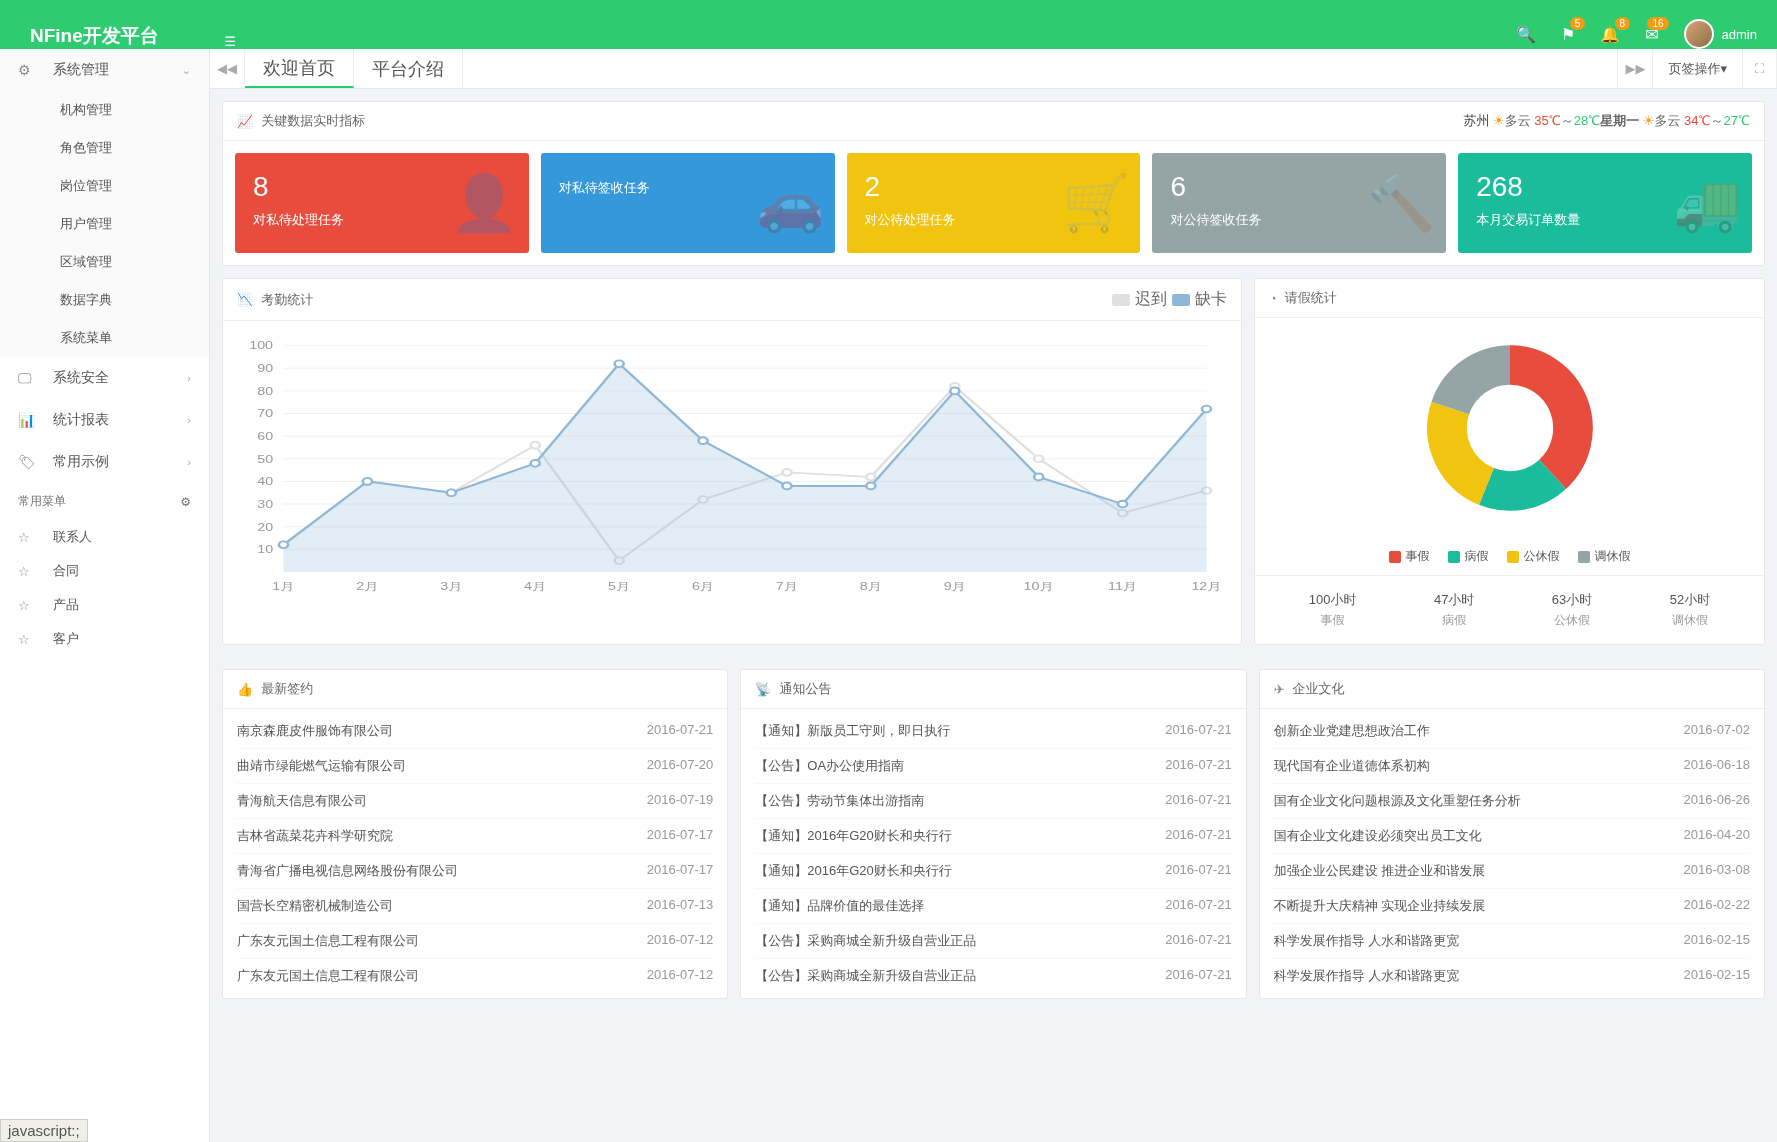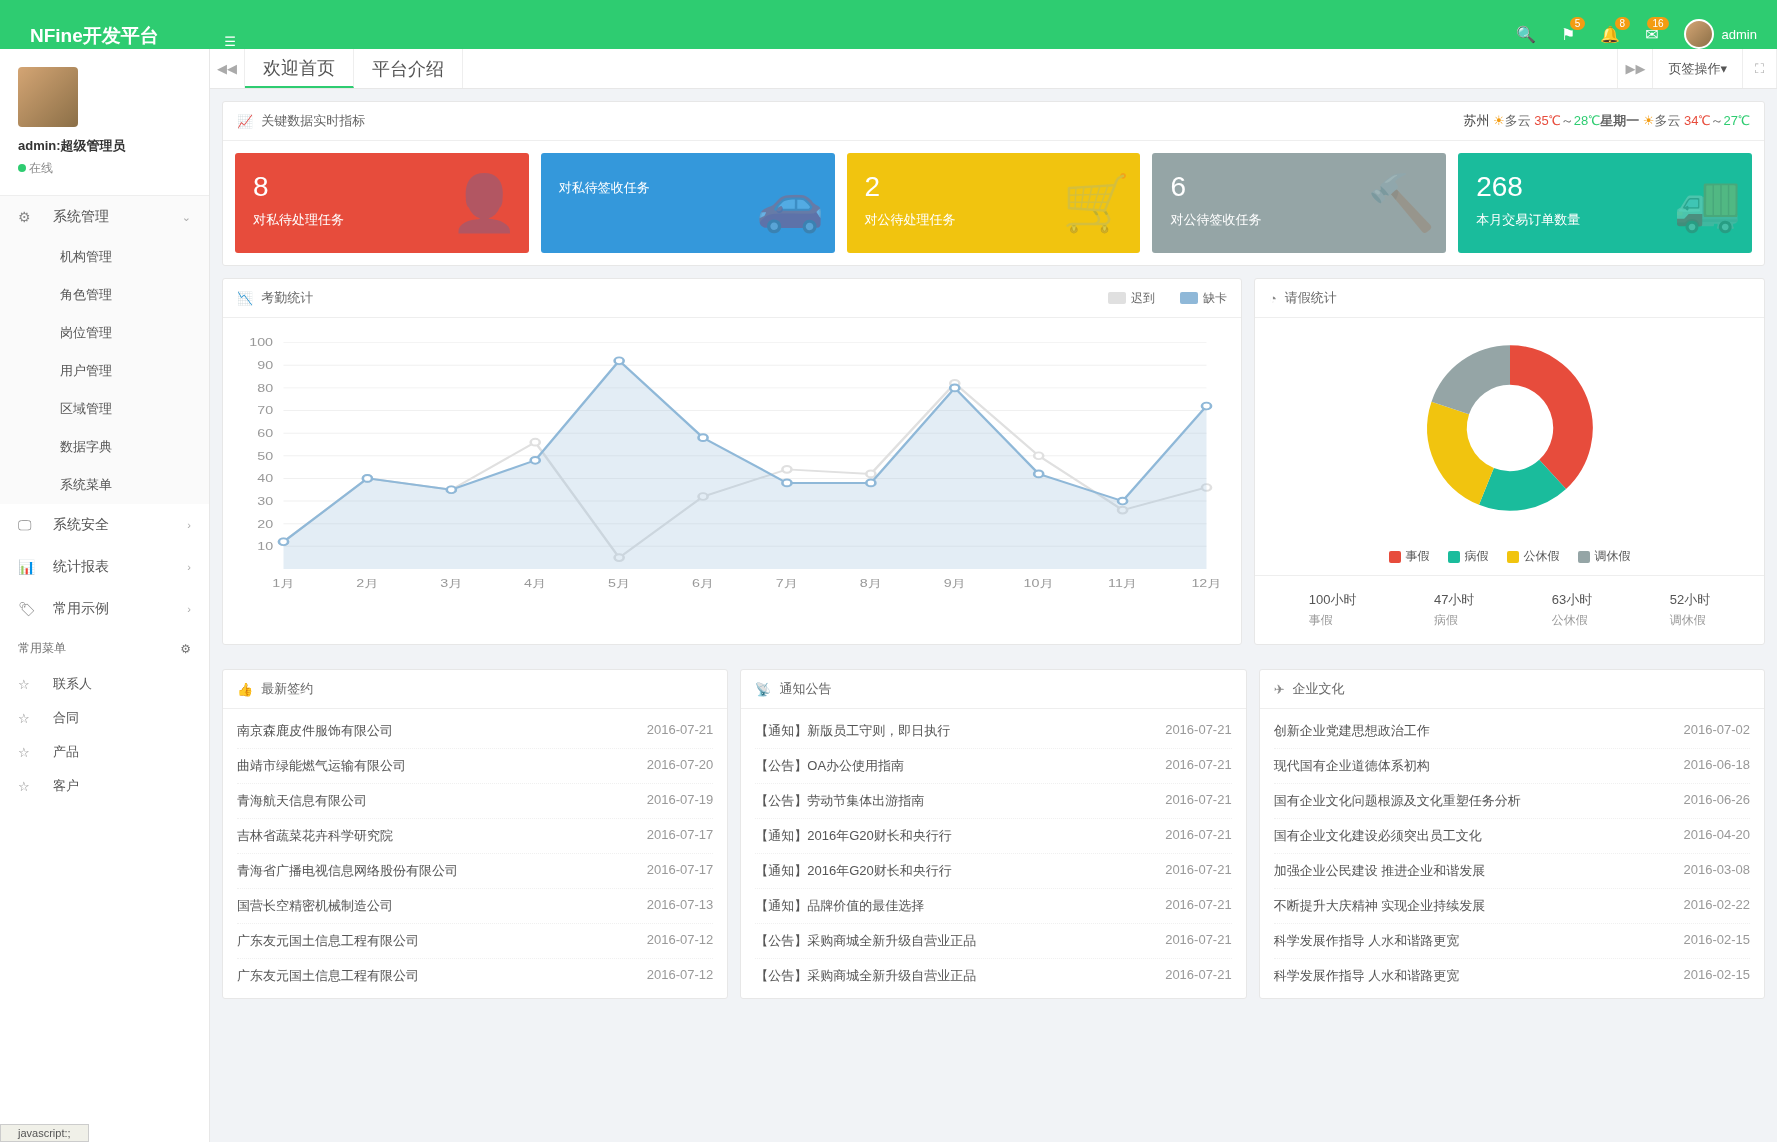--- a/index.html
+++ b/index.html
@@ -44,37 +44,37 @@
 .weather .temp-hi{color:#e74c3c}
 .weather .temp-lo{color:#2ecc71}
 .stats-row{display:flex;gap:12px;padding:12px}
 .stat-card{flex:1;padding:18px;color:#fff;border-radius:3px;position:relative;overflow:hidden;height:100px}
 .stat-num{font-size:28px;font-weight:300}
 .stat-label{font-size:13px;margin-top:8px}
 .stat-icon{position:absolute;right:10px;top:50%;transform:translateY(-50%);font-size:55px;opacity:.25}
 .c1{background:#e74c3c}.c2{background:#3498db}.c3{background:#f1c40f}.c4{background:#95a5a6}.c5{background:#1abc9c}
 .row{display:flex;gap:12px}
 .col-8{flex:2}.col-4{flex:1}
-.legend{margin-left:auto;display:flex;gap:25px;align-items:flex-end;font-size:12px}
+.legend{margin-left:auto;display:flex;gap:5px;align-items:flex-end;font-size:16px}
 .legend-item{display:flex;align-items:center;gap:5px}
 .legend-sq{width:18px;height:12px;border-radius:2px}
 .chart-area{padding:15px;height:290px;position:relative}
 .donut{padding:20px;display:flex;justify-content:center}
 .donut-legend{display:flex;justify-content:center;gap:18px;padding:10px;font-size:12px}
 .donut-legend-item{display:flex;align-items:center;gap:5px}
 .legend-dot{width:12px;height:12px;border-radius:2px}
-.donut-stats{display:flex;justify-content:space-around;padding:15px;text-align:left;border-top:1px solid #eee}
+.donut-stats{display:flex;justify-content:space-around;padding:15px;text-align:center;border-top:1px solid #eee}
 .donut-stat-val{font-size:13px;color:#555}
 .donut-stat-label{font-size:12px;color:#999;margin-top:3px}
 .list-panel{flex:1}
 .list{list-style:none;padding:5px 14px}
 .list-item{display:flex;justify-content:space-between;padding:8px 0;font-size:13px;border-bottom:1px dotted #f0f0f0}
 .list-item:last-child{border:none}
 .list-date{color:#999}
-.status-link{position:fixed;bottom:0;left:0;background:#f0f0e8;padding:2px 17px;font-size:11px;color:#555;border:1px solid #ccc}
+.status-link{position:fixed;bottom:0;left:0;background:#f0f0e8;padding:2px 7px;font-size:15px;color:#555;border:1px solid #ccc}
 svg{display:block}
 </style>
 </head>
 <body>
 
 <div class="header">
   <div class="logo">NFine开发平台</div>
   <div class="navbar-toggle">☰</div>
   <div class="navbar-right">
     <div class="nav-icon">🔍</div>
@@ -83,25 +83,20 @@
     <div class="nav-icon">✉<span class="badge">16</span></div>
     <div class="user-area">
       <div class="avatar-sm"></div>
       <span>admin</span>
     </div>
   </div>
 </div>
 
 <div class="layout">
   <div class="sidebar">
-    <div class="user-panel">
-      <div class="avatar-lg"></div>
-      <div class="user-name">admin:超级管理员</div>
-      <div class="user-status"><span class="status-dot"></span><span>在线</span></div>
-    </div>
     <ul class="menu">
       <li class="menu-item expanded">
         <span class="menu-icon">⚙</span>
         <span>系统管理</span>
         <span class="menu-arrow">⌄</span>
       </li>
       <ul class="submenu" id="submenu-sys">
           <li class="submenu-item">机构管理</li>
           <li class="submenu-item">角色管理</li>
           <li class="submenu-item">岗位管理</li>

